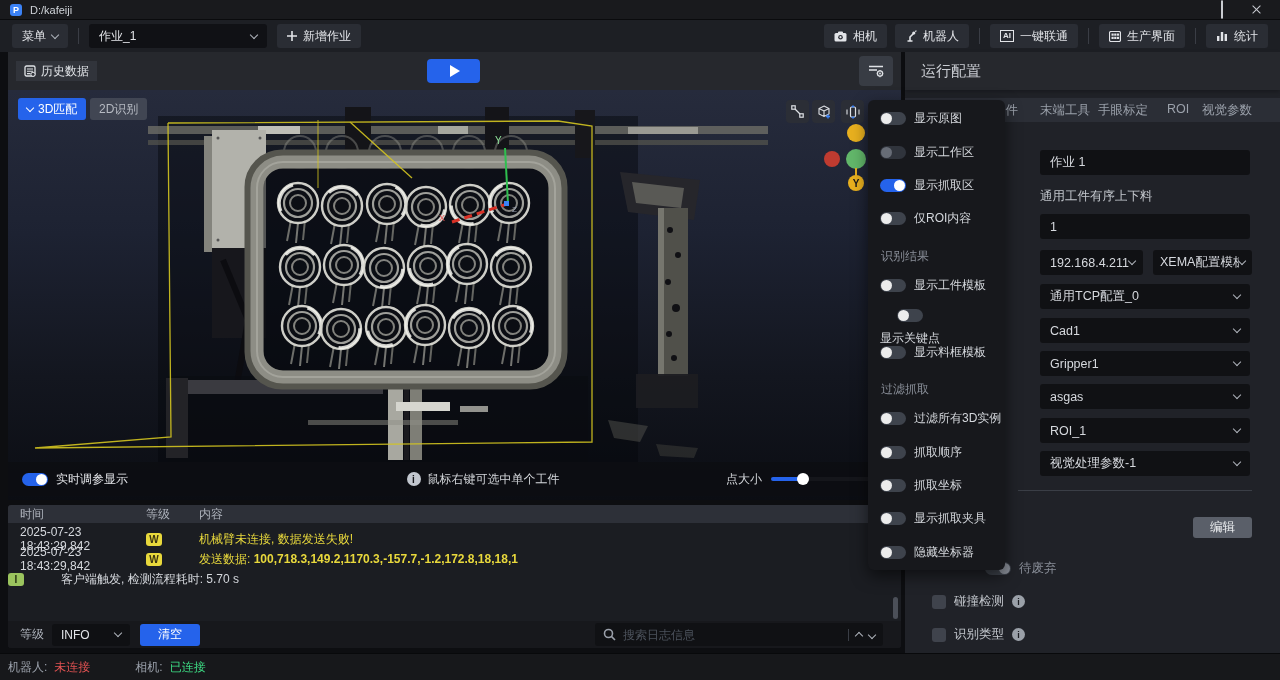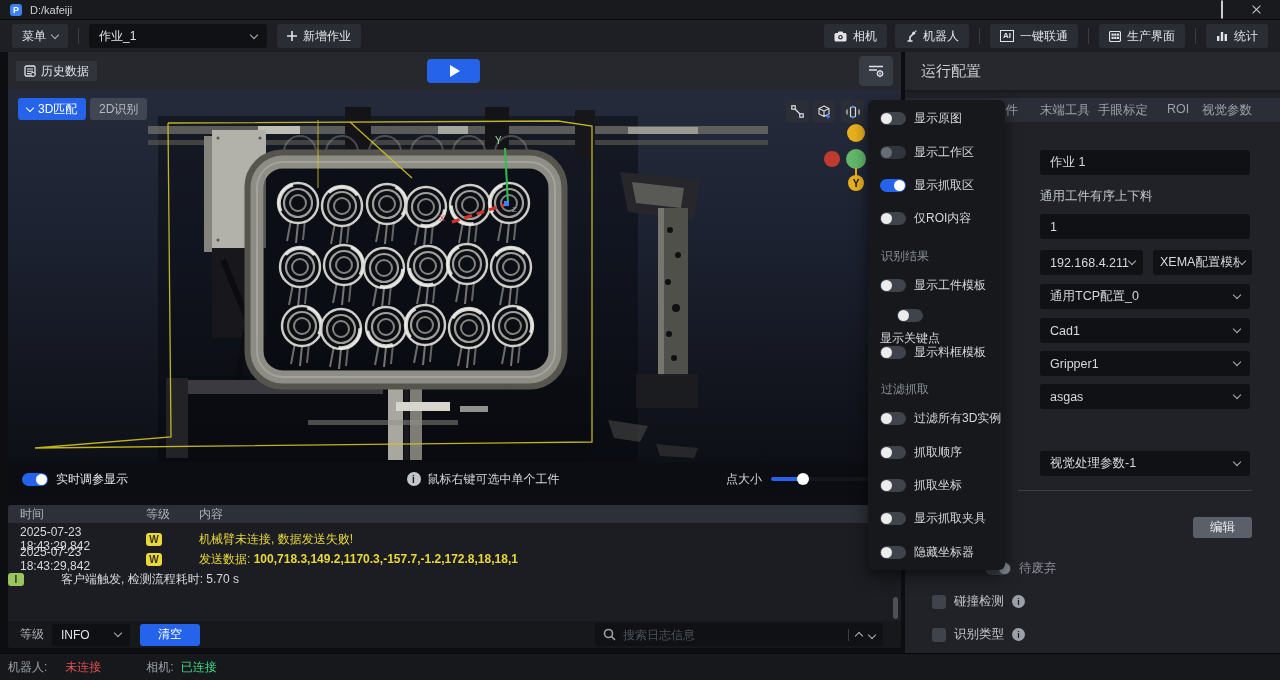--- a/index.html
+++ b/index.html
@@ -75,21 +75,21 @@
   .lvl-select { width:78px; height:22px; background:#0f1013; border-radius:3px; display:flex; align-items:center; justify-content:space-between; padding:0 9px; color:#e2e4e8; margin-left:8px; }
   .clear-btn { width:60px; height:22px; background:#2563eb; border-radius:3px; color:#fff; display:flex; align-items:center; justify-content:center; margin-left:10px; }
   .search-box { position:absolute; left:587px; top:2px; width:288px; height:23px; background:#101114; border-radius:3px; display:flex; align-items:center; padding:0 8px; gap:7px; }
   .search-box input { flex:1; background:transparent; border:none; outline:none; color:#8b919b; font-size:12px; font-family:inherit; }
   .search-box input::placeholder { color:#4c525c; }
   .sb-sep { width:1px; height:12px; background:#3a3e46; }
   .chev-up { width:6px; height:6px; border-left:1.5px solid #aeb3bb; border-top:1.5px solid #aeb3bb; transform:rotate(45deg); margin-top:3px; }
 
   
   #statusbar { position:absolute; left:0; top:653px; width:1280px; height:27px; background:#17181b; border-top:1px solid #08090b; display:flex; align-items:center; padding:0 8px; font-size:12px; }
-  .st-lab { color:#9aa0aa; } .st-err { color:#e05252; margin-left:18px; } .st-ok { color:#3ddc84; margin-left:7px; }
+  .st-lab { color:#9aa0aa; } .st-err { color:#e05252; margin-left:7px; } .st-ok { color:#3ddc84; margin-left:7px; }
 
   
   #rightpanel { position:absolute; left:905px; top:52px; width:375px; height:601px; background:#202228; }
   .rp-header { height:38px; background:#26282d; display:flex; align-items:center; padding-left:16px; font-size:15px; color:#c9ccd2; box-shadow:0 2px 4px rgba(0,0,0,.25); }
   .rp-tabs { position:absolute; left:0; top:46px; width:375px; height:24px; background:#2b2e36; font-size:12.5px; color:#9ba1ab; }
   .rp-tab { position:absolute; top:4px; white-space:nowrap; }
   .field { position:absolute; left:135px; width:210px; height:25px; background:#101114; border-radius:3px; display:flex; align-items:center; justify-content:space-between; padding:0 10px; font-size:12.5px; color:#d6d9de; }
   .field.noch { justify-content:flex-start; }
   .flabel { position:absolute; left:135px; font-size:12.5px; color:#c3c7cd; white-space:nowrap; }
   .rp-div { position:absolute; left:113px; width:234px; border-top:1px solid #3a3e46; }
@@ -656,20 +656,24 @@
       <span class="chev"></span>
   </div>
   <div class="field" style="top:299px;">
     <span>Gripper1</span>
       <span class="chev"></span>
   </div>
   <div class="field" style="top:332px;">
     <span>asgas</span>
       <span class="chev"></span>
   </div>
+  <div class="field" style="top:366px;">
+    <span>ROI_1</span>
+      <span class="chev"></span>
+  </div>
   <div class="field" style="top:399px;">
     <span>视觉处理参数-1</span>
       <span class="chev"></span>
   </div>
 
   <div class="rp-div" style="top:438px;"></div>
   <div class="edit-btn">编辑</div>
 
   <div class="chkrow" style="top:508px;left:80px;">
     <span class="toggle graysel">

